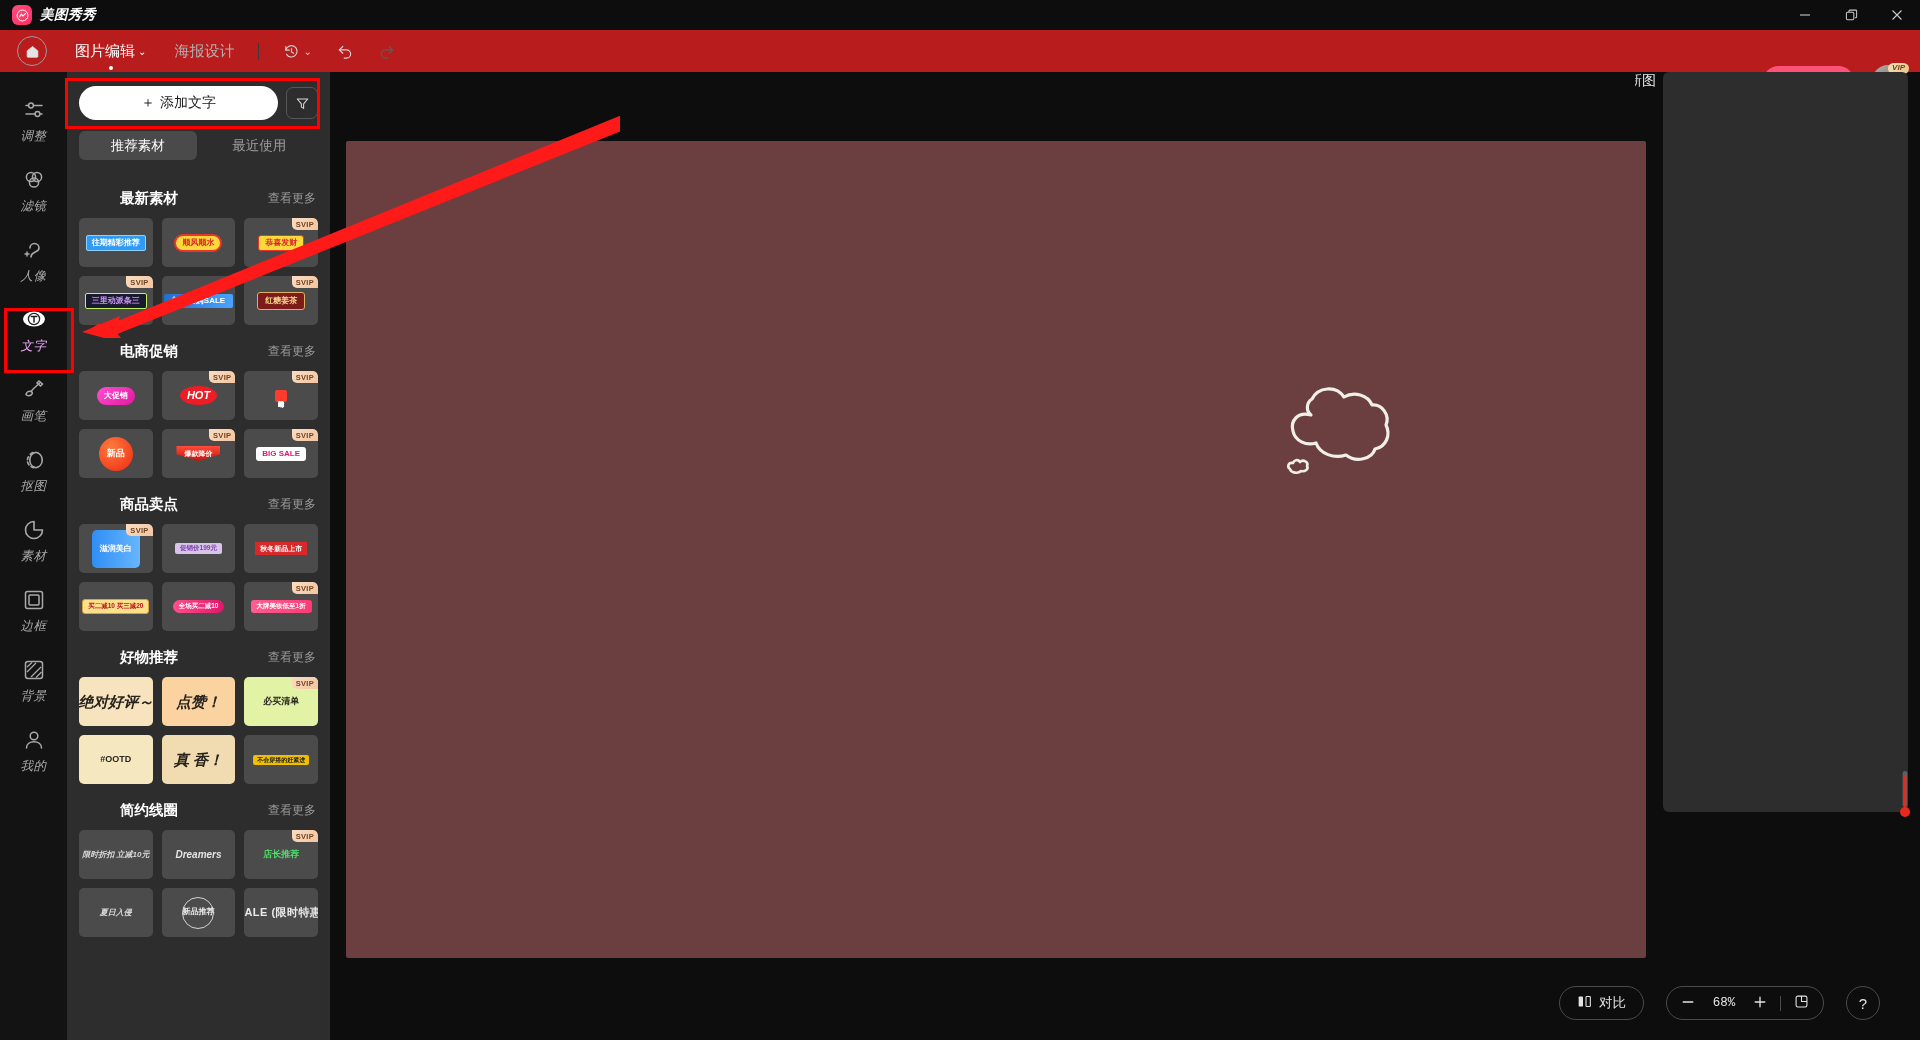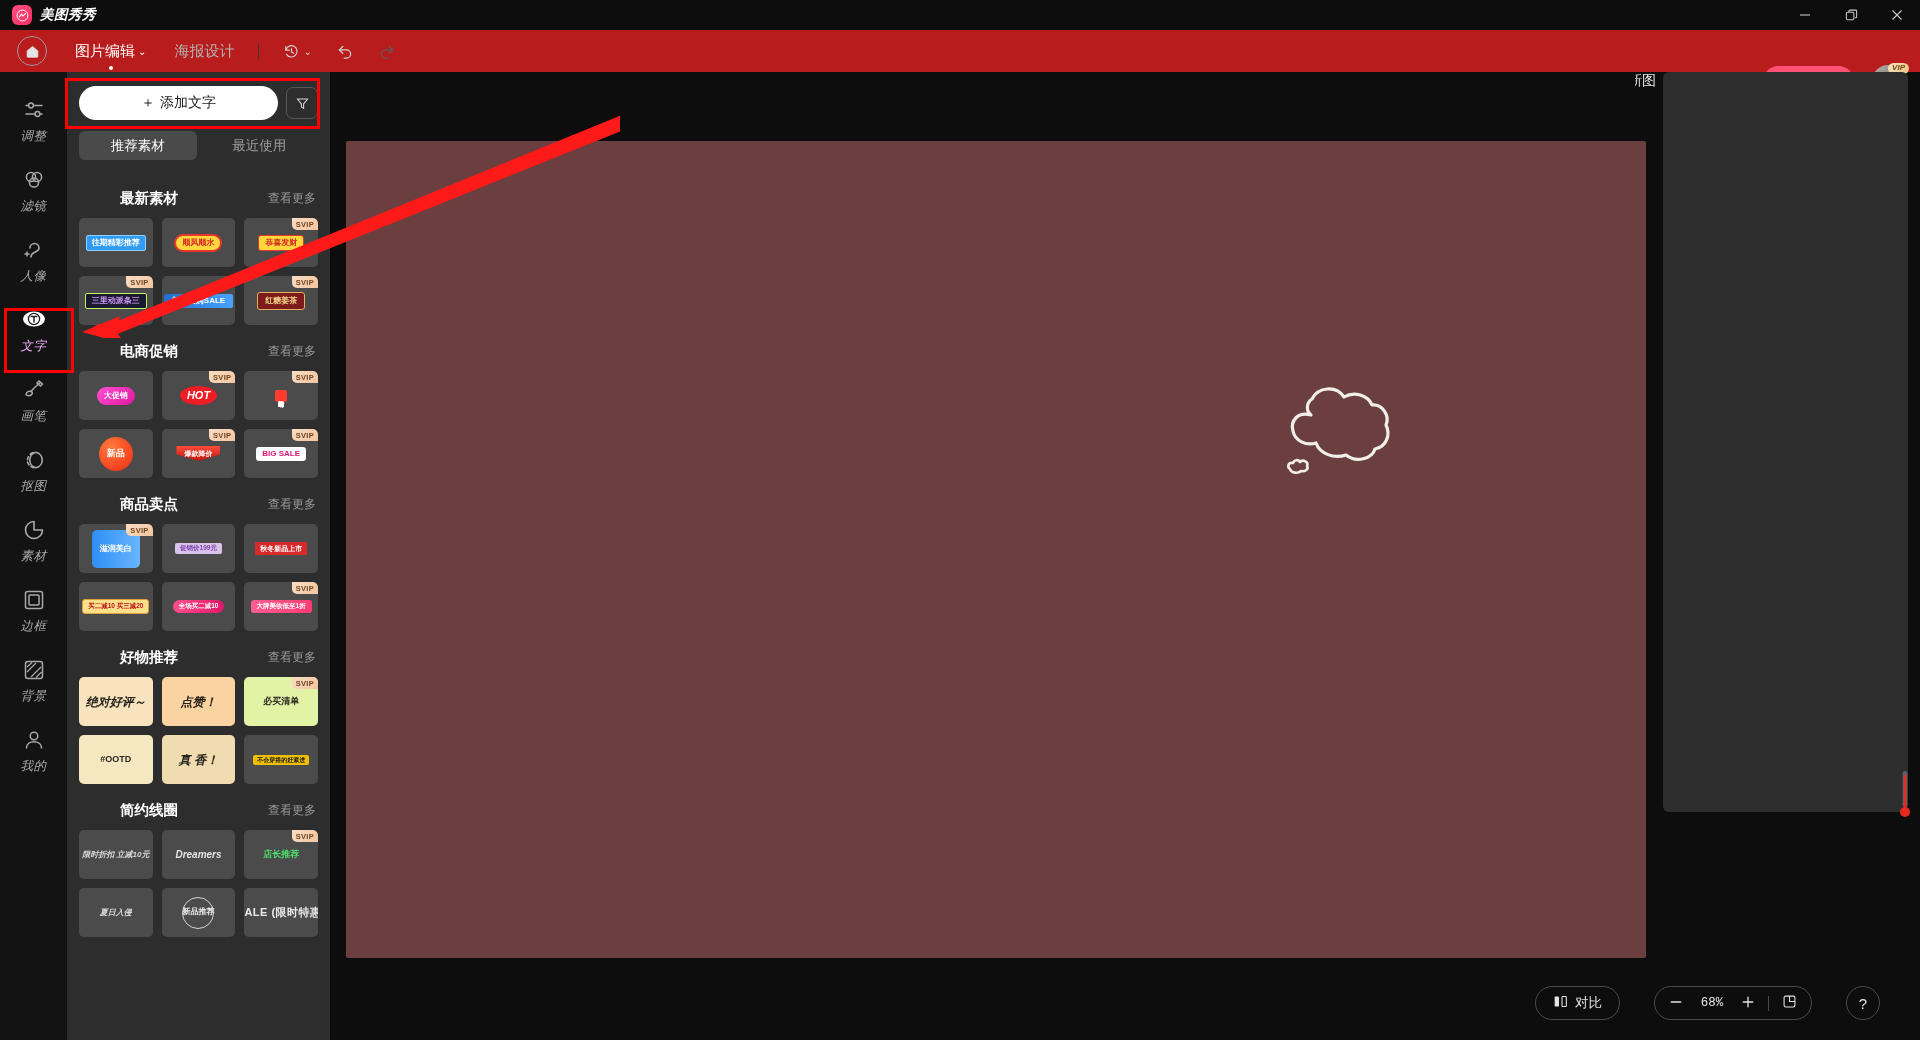--- a/index.html
+++ b/index.html
@@ -156,21 +156,21 @@
   .t-lilac  { background:#d8c3ea; color:#7b3fa8; padding:2px 5px; border-radius:2px; font-size:6.5px; }
   .t-redban { background:#d7282a; color:#fff; padding:3px 5px; font-size:7px; }
   .t-goldbar{ background:#ffe08a; color:#b8121b; padding:3px 5px; border-radius:3px; border:1px solid #d9a23a; font-size:6.5px; }
   .t-rosebar{ background:linear-gradient(90deg,#ff4f8b,#e0176a); color:#fff; padding:3px 6px; border-radius:8px; font-size:6.5px; }
   .t-pinkban{ background:linear-gradient(90deg,#ff5d90,#ff3b74); color:#fff; padding:3px 6px; border-radius:3px; font-size:6.5px; }
   .c-cream  { background:#f7e3bd !important; }
   .c-peach  { background:#fbd3a0 !important; }
   .c-lime   { background:#e3f3a5 !important; }
   .c-cream2 { background:#f5e7c0 !important; }
   .c-tan    { background:#f0dcb0 !important; }
-  .t-ink    { color:#27231c; font-size:12px; font-weight:bold; font-style:italic; }
+  .t-ink    { color:#27231c; font-size:15px; font-weight:bold; font-style:italic; }
   .t-ink2   { color:#2b2620; font-size:9px; font-weight:bold; }
   .t-line   { color:#d8d8d8; font-size:8px; font-weight:bold; font-style:italic; }
   .t-line2  { color:#e4e4e4; font-size:10px; font-weight:bold; font-style:italic; }
   .t-green  { color:#4ee06a; font-size:9px; font-weight:bold; }
   .t-sale2  { color:#e9e9e9; font-size:11px; font-weight:bold; letter-spacing:.5px; }
   .t-circ   { color:#eaeaea; font-size:8px; font-weight:bold; border:1.5px solid #d2d2d2; border-radius:50%; width:32px; height:32px; display:flex; align-items:center; justify-content:center; text-align:center; line-height:1.05; }
   .t-blk    { background:#f0c000; color:#222; padding:2px 4px; font-size:6px; border-radius:2px; }
 
   
   .workspace {
@@ -185,21 +185,21 @@
 
   .rightpanel {
     position: absolute; top: 72px; right: 12px; width: 245px; height: 740px;
     background: #2d2d2d; border-radius: 6px;
   }
 
   
   .bottombar {
     position: absolute; bottom: 0; left: 330px; width: 1590px; height: 74px;
     display: flex; align-items: center; justify-content: flex-end;
-    padding-right: 40px; gap: 34px;
+    padding-right: 40px; gap: 22px;
   }
   .pill {
     height: 34px; border-radius: 17px; border: 1px solid #4a4a4a;
     display: flex; align-items: center; color: #e4e4e4; font-size: 13.5px;
   }
   .pill.compare { padding: 0 17px; gap: 7px; }
   .pill.zoom { padding: 0 14px; gap: 13px; }
   .zoom-val { font-size: 12.5px; min-width: 32px; text-align: center; color: #e9e9e9; font-family: "Liberation Mono", monospace; }
   .zoom-sep { width: 1px; height: 15px; background: #4a4a4a; }
   .help-btn {

